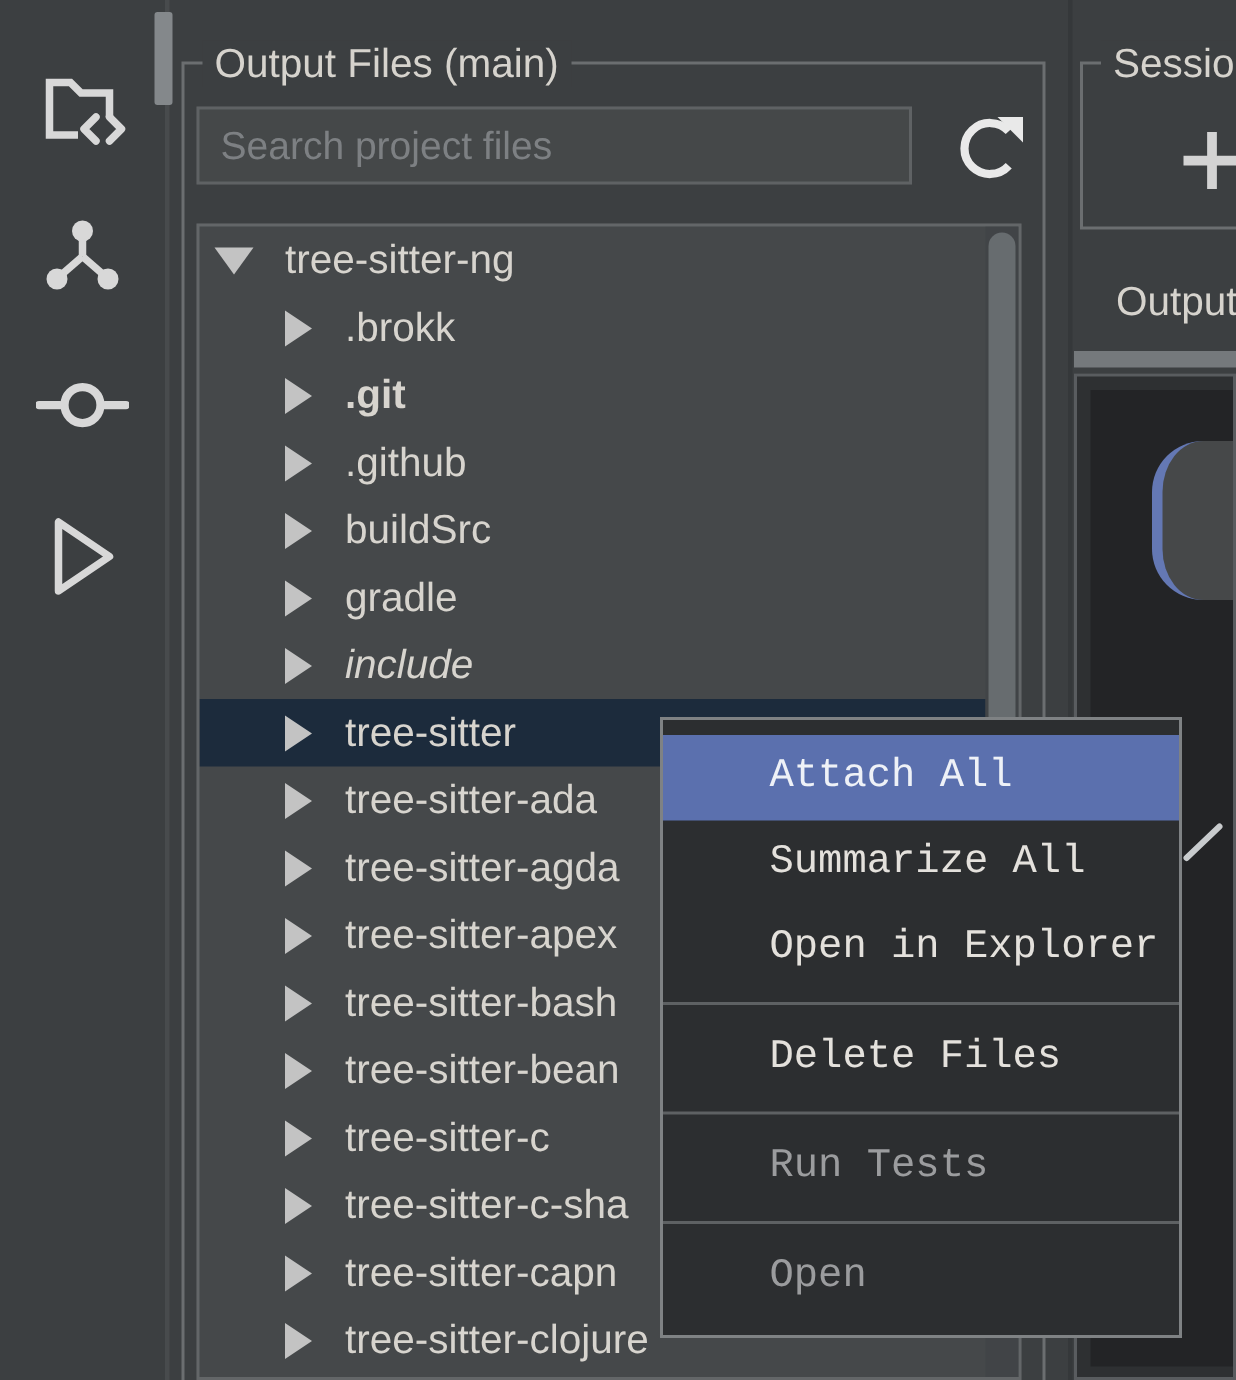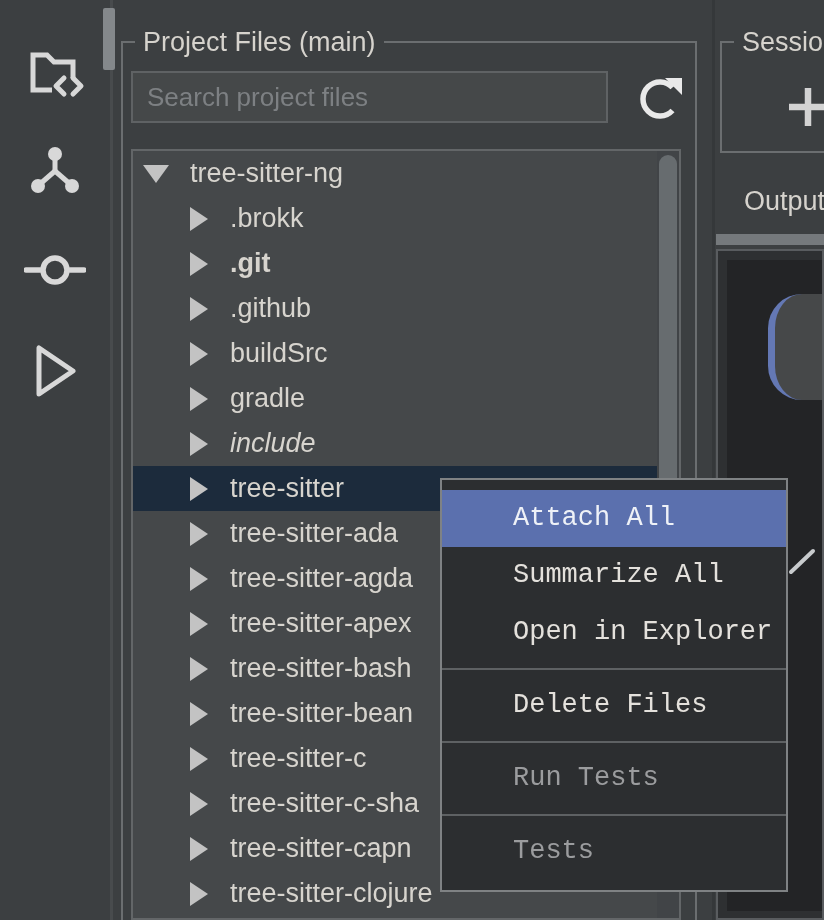--- a/index.html
+++ b/index.html
@@ -114,21 +114,21 @@
 <div class="side-icon" style="top:342px">
   <svg width="48" height="58" viewBox="0 0 48 58">
     <path d="M8 6 L8 52 L42 29 Z" fill="none" stroke="#d8d8d8" stroke-width="5" stroke-linejoin="round"></path>
   </svg>
 </div>
 
 <div class="v-divider"></div>
 <div class="v-grip"></div>
 
 <div class="groupbox" style="left:121px;top:41px;width:576px;height:900px;">
-  <span class="group-title">Project Files (main)</span>
+  <span class="group-title">Output Files (main)</span>
 </div>
 
 <input id="search-input" type="text" placeholder="Search project files" style="">
 
 <button class="refresh-btn" title="">
   <svg width="48" height="48" viewBox="0 0 48 48">
     <path d="M35.5 37.5 A17 17 0 1 1 35.5 14.5" fill="none" stroke="#e9e9e9" stroke-width="5.5"></path>
     <polygon points="28,5 45,5 45,22" fill="#e9e9e9"></polygon>
   </svg>
 </button>
@@ -237,15 +237,15 @@
 <div class="context-menu">
   <div id="menu-items">
       <div class="menu-item highlighted">Attach All</div>
       <div class="menu-item">Summarize All</div>
       <div class="menu-item">Open in Explorer</div>
       <div class="menu-sep"></div>
       <div class="menu-item">Delete Files</div>
       <div class="menu-sep"></div>
       <div class="menu-item disabled">Run Tests</div>
       <div class="menu-sep"></div>
-      <div class="menu-item disabled">Tests</div>
+      <div class="menu-item disabled">Open</div>
     </div>
 </div>
 
 </body></html>

